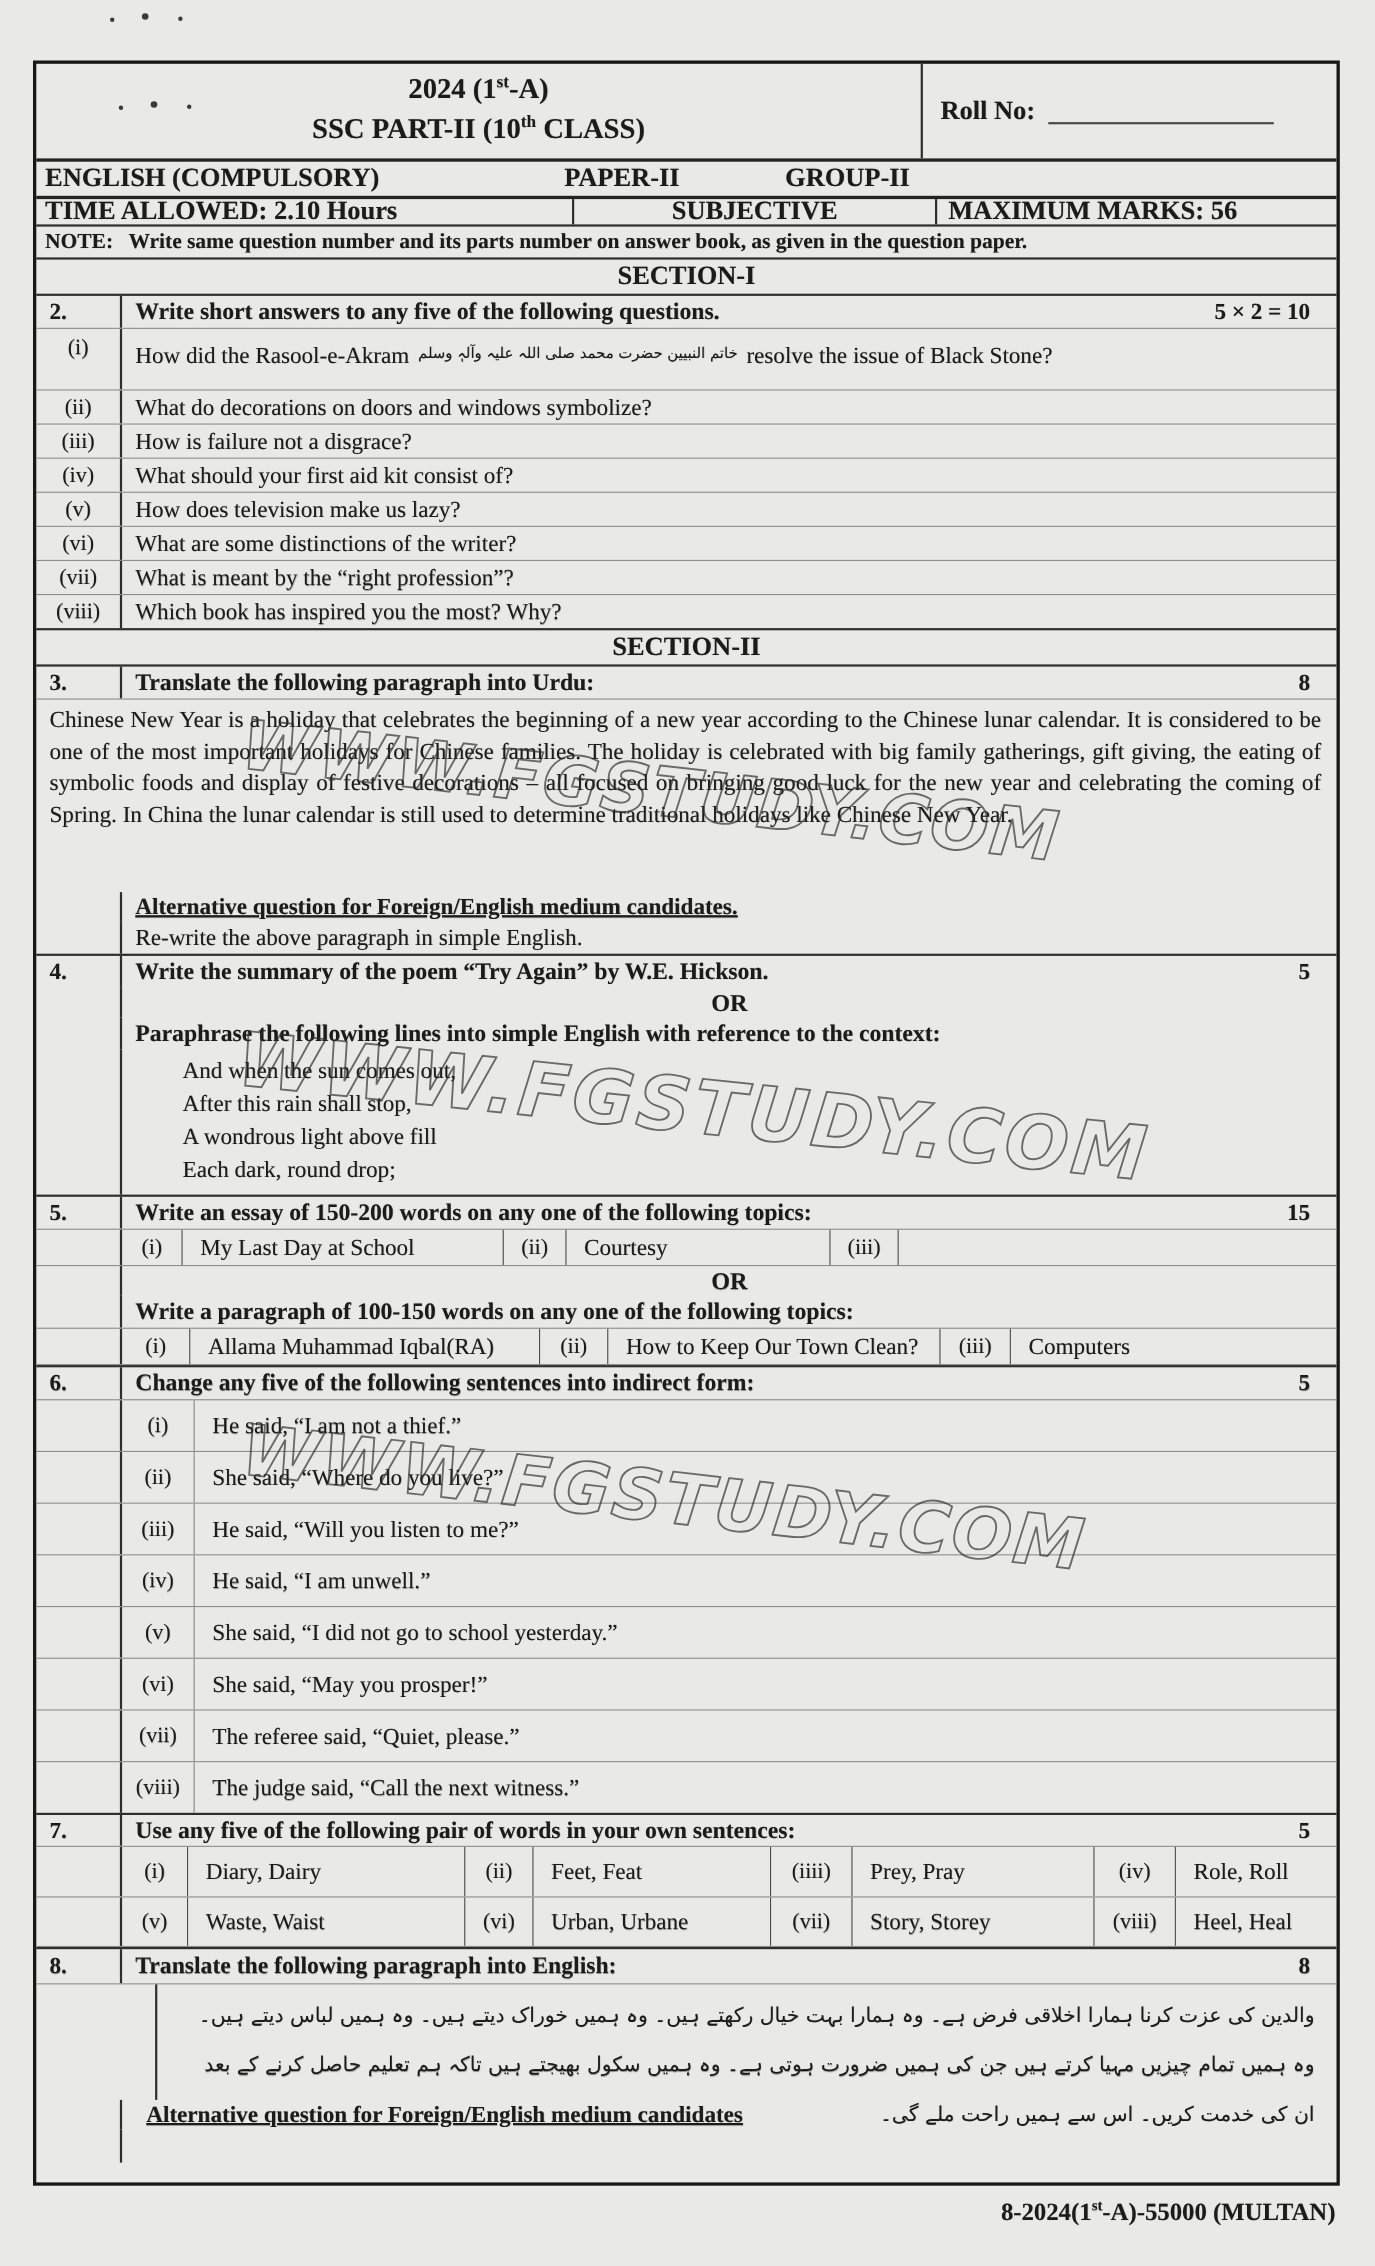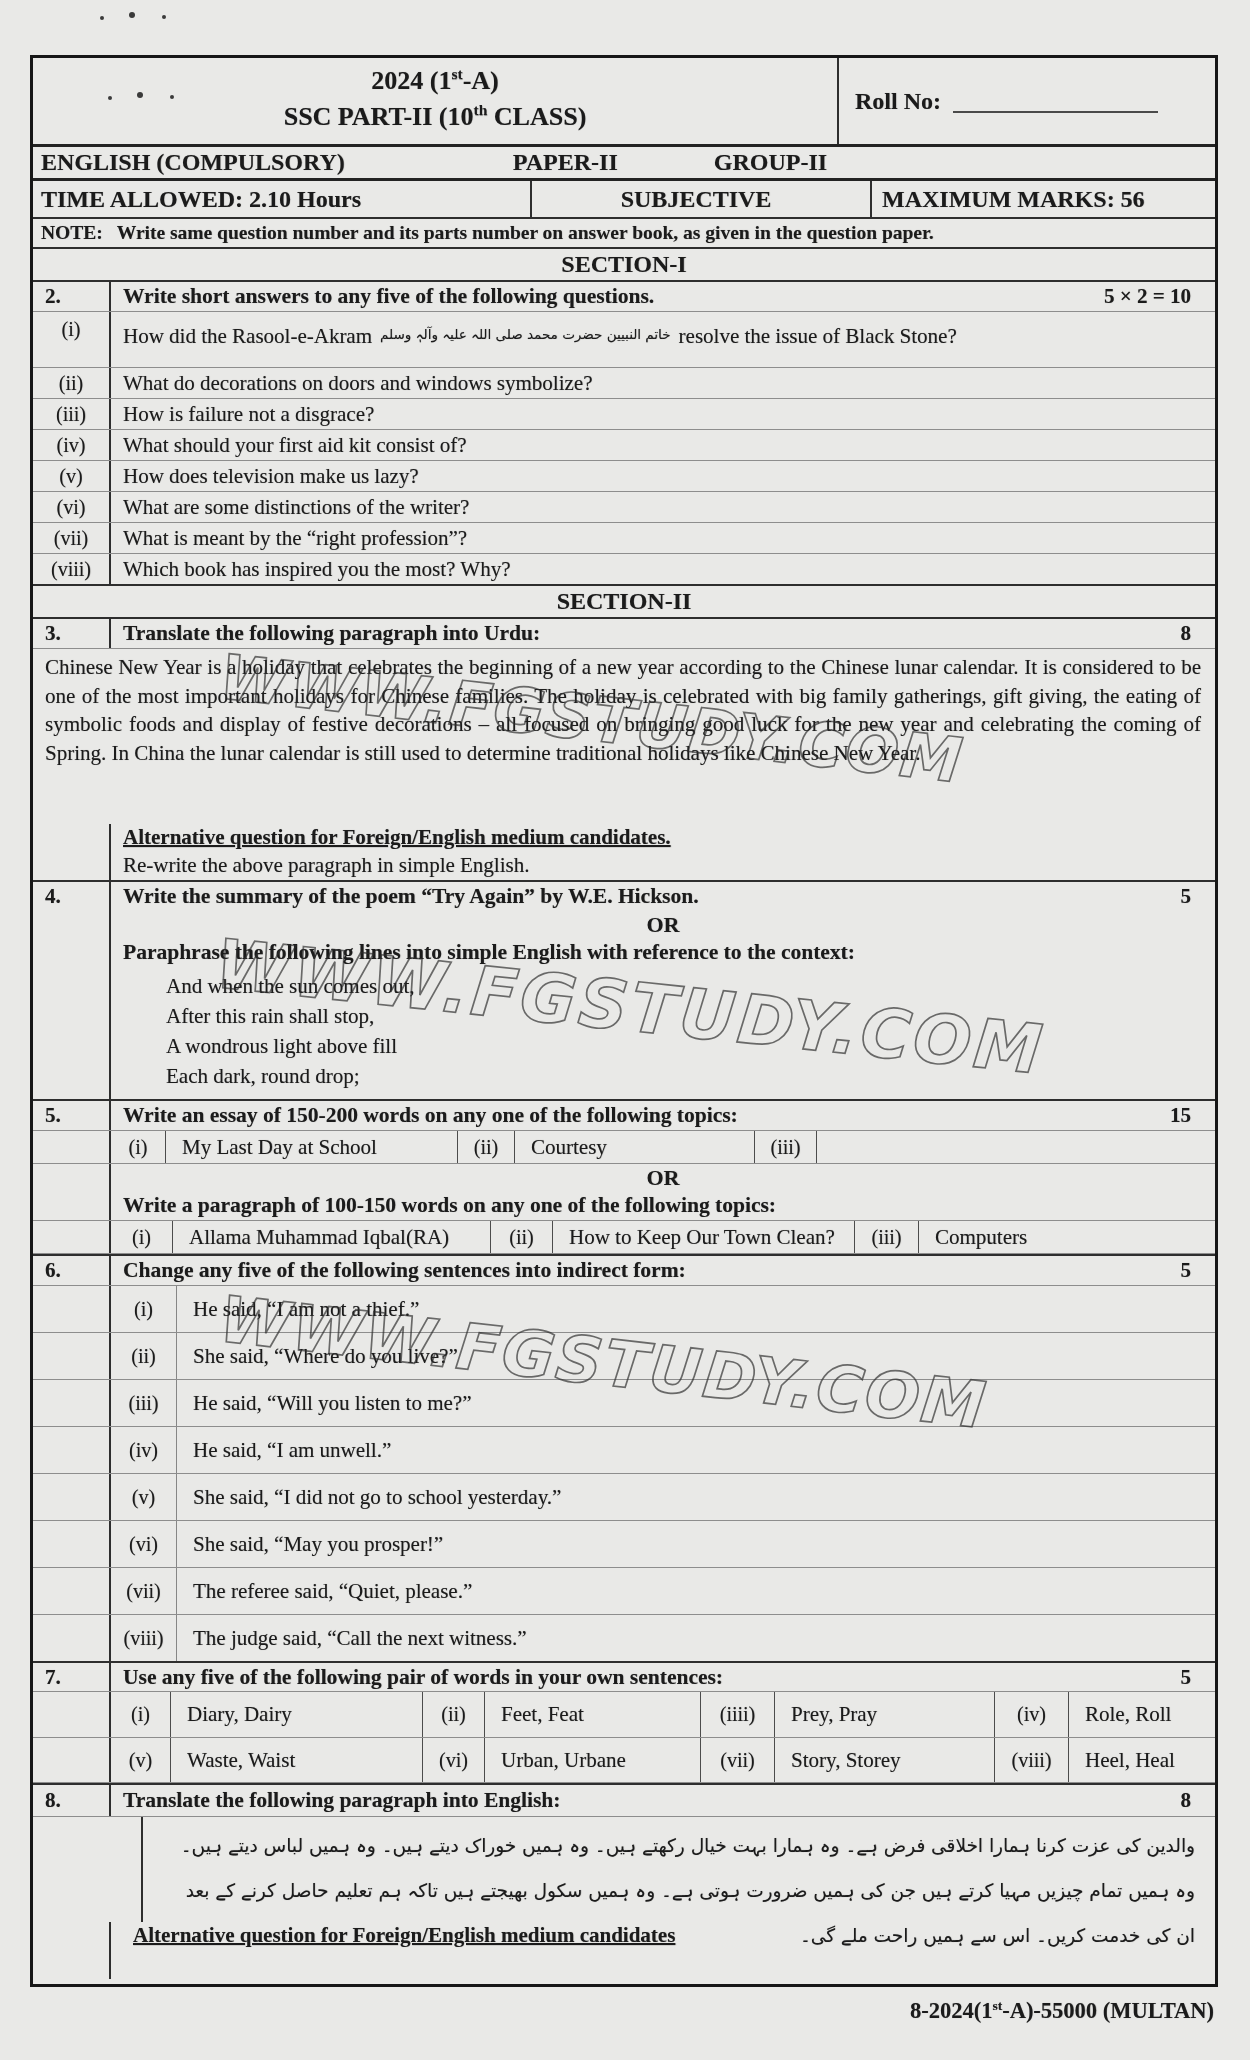--- a/index.html
+++ b/index.html
@@ -24,21 +24,21 @@
   
   .header-top{height:86px;}
   .title-cell{flex:1;text-align:center;font-weight:bold;font-size:26px;line-height:1.4;
               padding-top:5px;box-sizing:border-box;align-self:stretch;}
   .rollno-cell{width:378px;flex-shrink:0;border-left:2.5px solid #2e2e2e;align-self:stretch;display:flex;
                align-items:center;padding-left:16px;box-sizing:border-box;font-weight:bold;font-size:24px;}
   .rollno-line{display:inline-block;width:205px;border-bottom:2.5px solid #4a4a4a;height:22px;margin-left:12px;}
   .subject-row{height:34px;font-weight:bold;font-size:24px;padding-left:8px;}
   .sp2{margin-left:168px;}
   .sp3{margin-left:96px;}
-  .time-row{height:39px;font-weight:bold;font-size:24px;gap:10px;}
+  .time-row{height:26px;font-weight:bold;font-size:24px;}
   .time-c1{width:487px;padding-left:8px;align-self:stretch;display:flex;align-items:center;box-sizing:border-box;}
   .time-c2{width:330px;border-left:2.5px solid #2e2e2e;align-self:stretch;display:flex;align-items:center;
            justify-content:center;box-sizing:border-box;}
   .time-c3{flex:1;border-left:2.5px solid #2e2e2e;align-self:stretch;display:flex;align-items:center;
            padding-left:10px;box-sizing:border-box;}
   .note-row{height:30px;font-weight:bold;font-size:19.5px;padding-left:8px;}
   .note-row .lbl{margin-right:14px;}
   .section-row{height:33px;justify-content:center;font-weight:bold;font-size:24px;}
 
   

